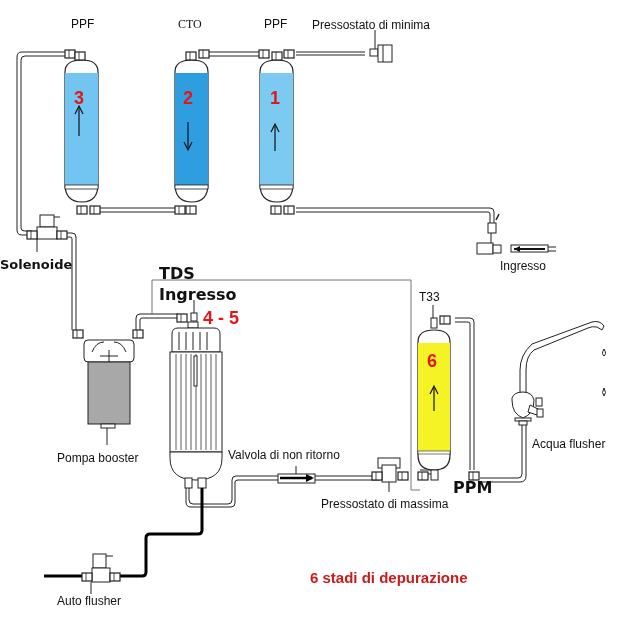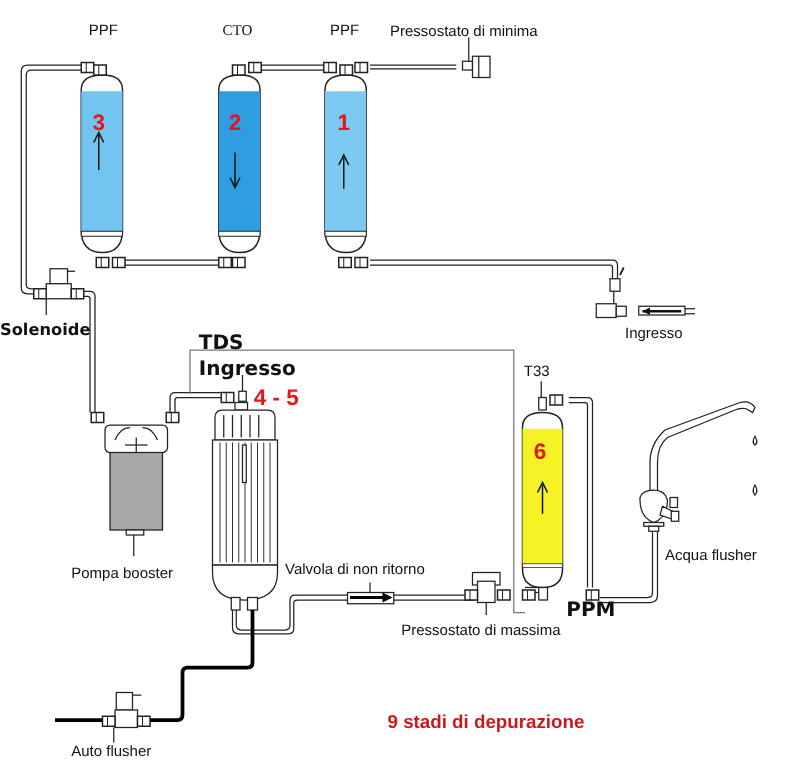--- a/index.html
+++ b/index.html
@@ -240,14 +240,14 @@
 <span class="lbl" style="left:419px;top:290px;">T33</span>
 <span class="num" style="left:427px;top:351px;">6</span>
 
 <span class="lbl" style="left:57px;top:451px;">Pompa booster</span>
 <span class="lbl" style="left:228px;top:448px;text-align:center;">Valvola di non ritorno</span>
 <span class="lbl bold" style="left:429px;top:481px;margin-left:24px;">PPM</span>
 <span class="lbl" style="left:321px;top:497px;">Pressostato di massima</span>
 <span class="lbl" style="left:532px;top:437px;">Acqua flusher</span>
 <span class="lbl" style="left:57px;top:594px;">Auto flusher</span>
 
-<span class="title" style="left:310px;top:569px;">9 stadi di depurazione</span>
+<span class="title" style="left:310px;top:569px;">6 stadi di depurazione</span>
 </div>
 
 </body></html>

